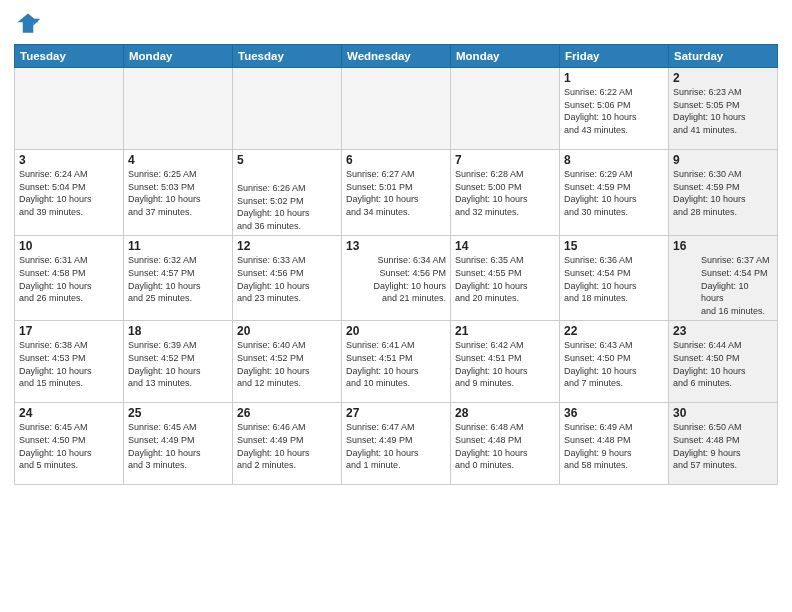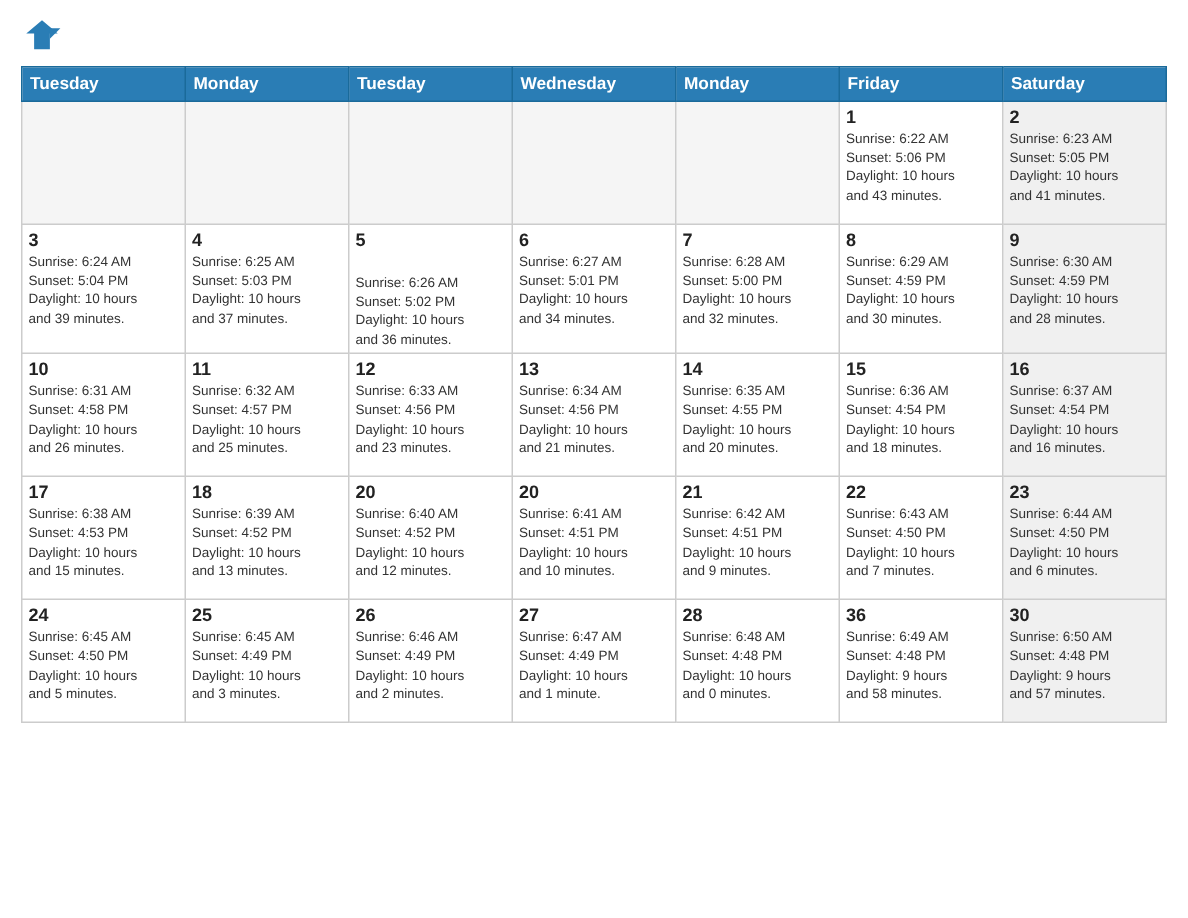--- a/index.html
+++ b/index.html
@@ -218,42 +218,42 @@
           </td>
           <td>
             <span class="day-num">12</span>
             <div class="day-info" style="white-space: pre-line;">Sunrise: 6:33 AM
 Sunset: 4:56 PM
 Daylight: 10 hours
 and 23 minutes.</div>
           </td>
           <td>
             <span class="day-num">13</span>
-            <div class="day-info" style="white-space: pre-line;">Sunrise: 6:34 AM
+            <div class="day-info" style="white-space: pre-line; text-align: right;">Sunrise: 6:34 AM
 Sunset: 4:56 PM
 Daylight: 10 hours
 and 21 minutes.</div>
           </td>
           <td>
             <span class="day-num">14</span>
             <div class="day-info" style="white-space: pre-line;">Sunrise: 6:35 AM
 Sunset: 4:55 PM
 Daylight: 10 hours
 and 20 minutes.</div>
           </td>
           <td>
             <span class="day-num">15</span>
             <div class="day-info" style="white-space: pre-line;">Sunrise: 6:36 AM
 Sunset: 4:54 PM
 Daylight: 10 hours
 and 18 minutes.</div>
           </td>
           <td class="shaded">
             <span class="day-num">16</span>
-            <div class="day-info" style="white-space: pre-line;">Sunrise: 6:37 AM
+            <div class="day-info" style="white-space: pre-line; margin-left: 28px;">Sunrise: 6:37 AM
 Sunset: 4:54 PM
 Daylight: 10 hours
 and 16 minutes.</div>
           </td>
         </tr>
         <tr>
           <td>
             <span class="day-num">17</span>
             <div class="day-info" style="white-space: pre-line;">Sunrise: 6:38 AM
 Sunset: 4:53 PM

